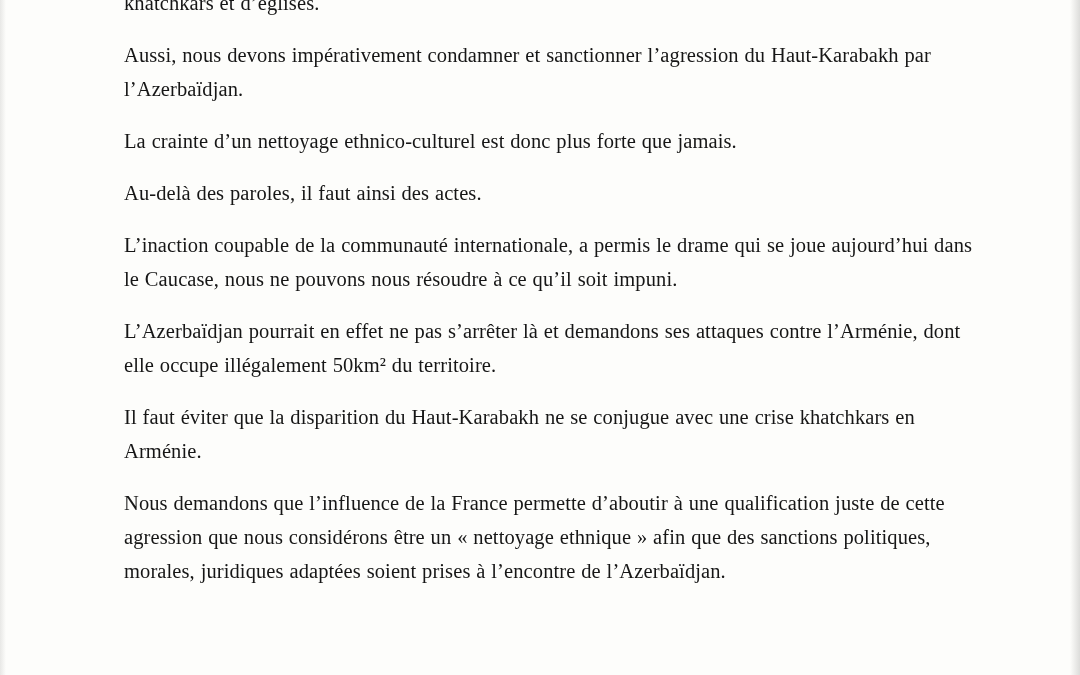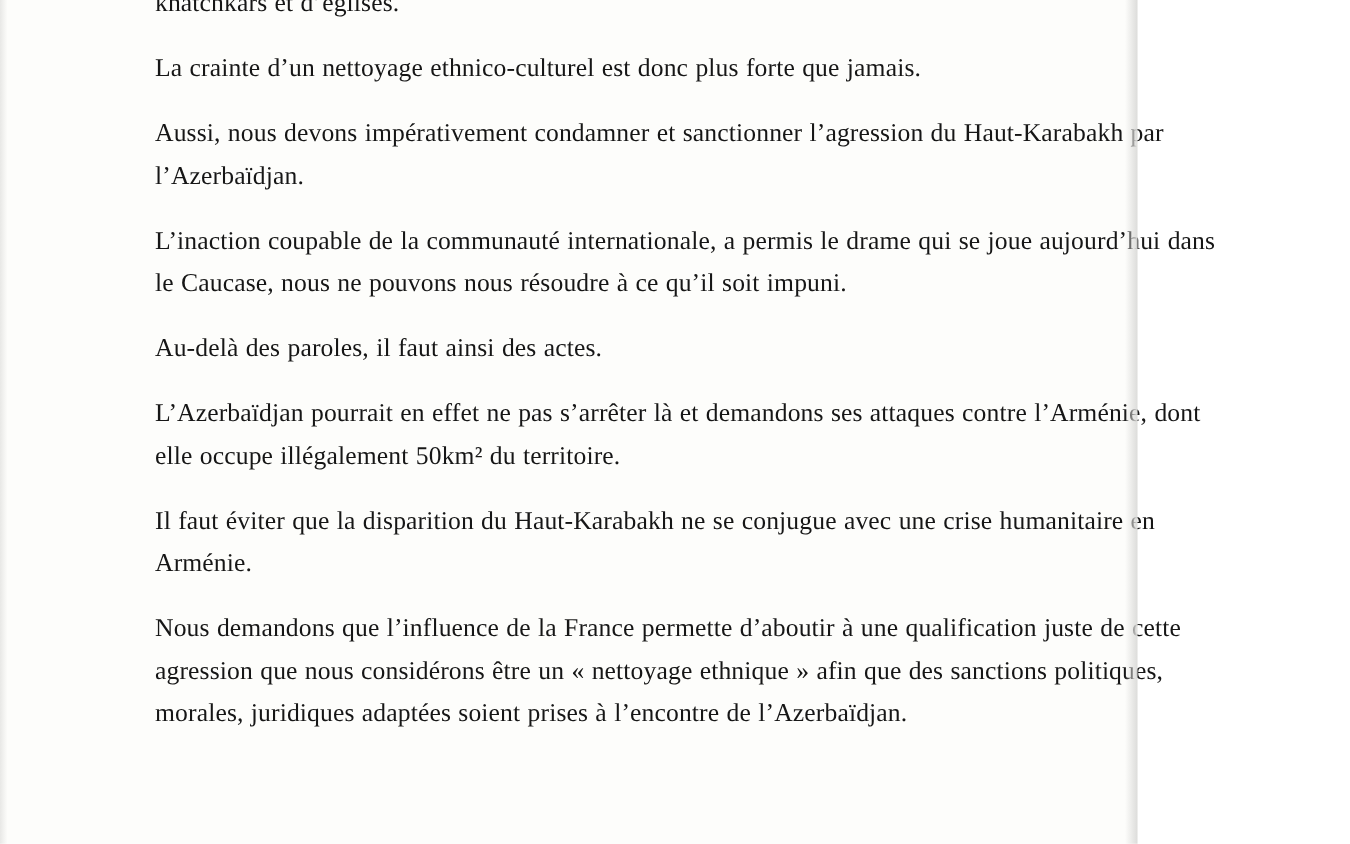--- a/index.html
+++ b/index.html
@@ -8,21 +8,21 @@
     background: #ffffff;
   }
   body {
     width: 1080px;
     height: 675px;
     overflow: hidden;
     font-family: "Liberation Serif", serif;
   }
   .page {
     position: relative;
-    width: 910px;
+    width: 1080px;
     height: 675px;
     background: #fdfdfb;
     box-sizing: border-box;
   }
   
   .page::before {
     content: "";
     position: absolute;
     top: 0; left: 0;
     width: 6px; height: 100%;
@@ -56,22 +56,22 @@
   .para:last-child {
     margin-bottom: 0;
   }
 </style>
 </head>
 <body>
 
 <div class="page">
   <div class="doc-body">
     <p class="para">khatchkars et d’églises.</p>
+    <p class="para">Aussi, nous devons impérativement condamner et sanctionner l’agression du Haut-Karabakh par l’Azerbaïdjan.</p>
     <p class="para">La crainte d’un nettoyage ethnico-culturel est donc plus forte que jamais.</p>
-    <p class="para">Aussi, nous devons impérativement condamner et sanctionner l’agression du Haut-Karabakh par l’Azerbaïdjan.</p>
+    <p class="para">Au-delà des paroles, il faut ainsi des actes.</p>
     <p class="para">L’inaction coupable de la communauté internationale, a permis le drame qui se joue aujourd’hui dans le Caucase, nous ne pouvons nous résoudre à ce qu’il soit impuni.</p>
-    <p class="para">Au-delà des paroles, il faut ainsi des actes.</p>
     <p class="para">L’Azerbaïdjan pourrait en effet ne pas s’arrêter là et demandons ses attaques contre l’Arménie, dont elle occupe illégalement 50km² du territoire.</p>
-    <p class="para">Il faut éviter que la disparition du Haut-Karabakh ne se conjugue avec une crise humanitaire en Arménie.</p>
+    <p class="para">Il faut éviter que la disparition du Haut-Karabakh ne se conjugue avec une crise khatchkars en Arménie.</p>
     <p class="para">Nous demandons que l’influence de la France permette d’aboutir à une qualification juste de cette agression que nous considérons être un « nettoyage ethnique » afin que des sanctions politiques, morales, juridiques adaptées soient prises à l’encontre de l’Azerbaïdjan.</p>
 
   </div>
 </div>
 
 </body></html>

